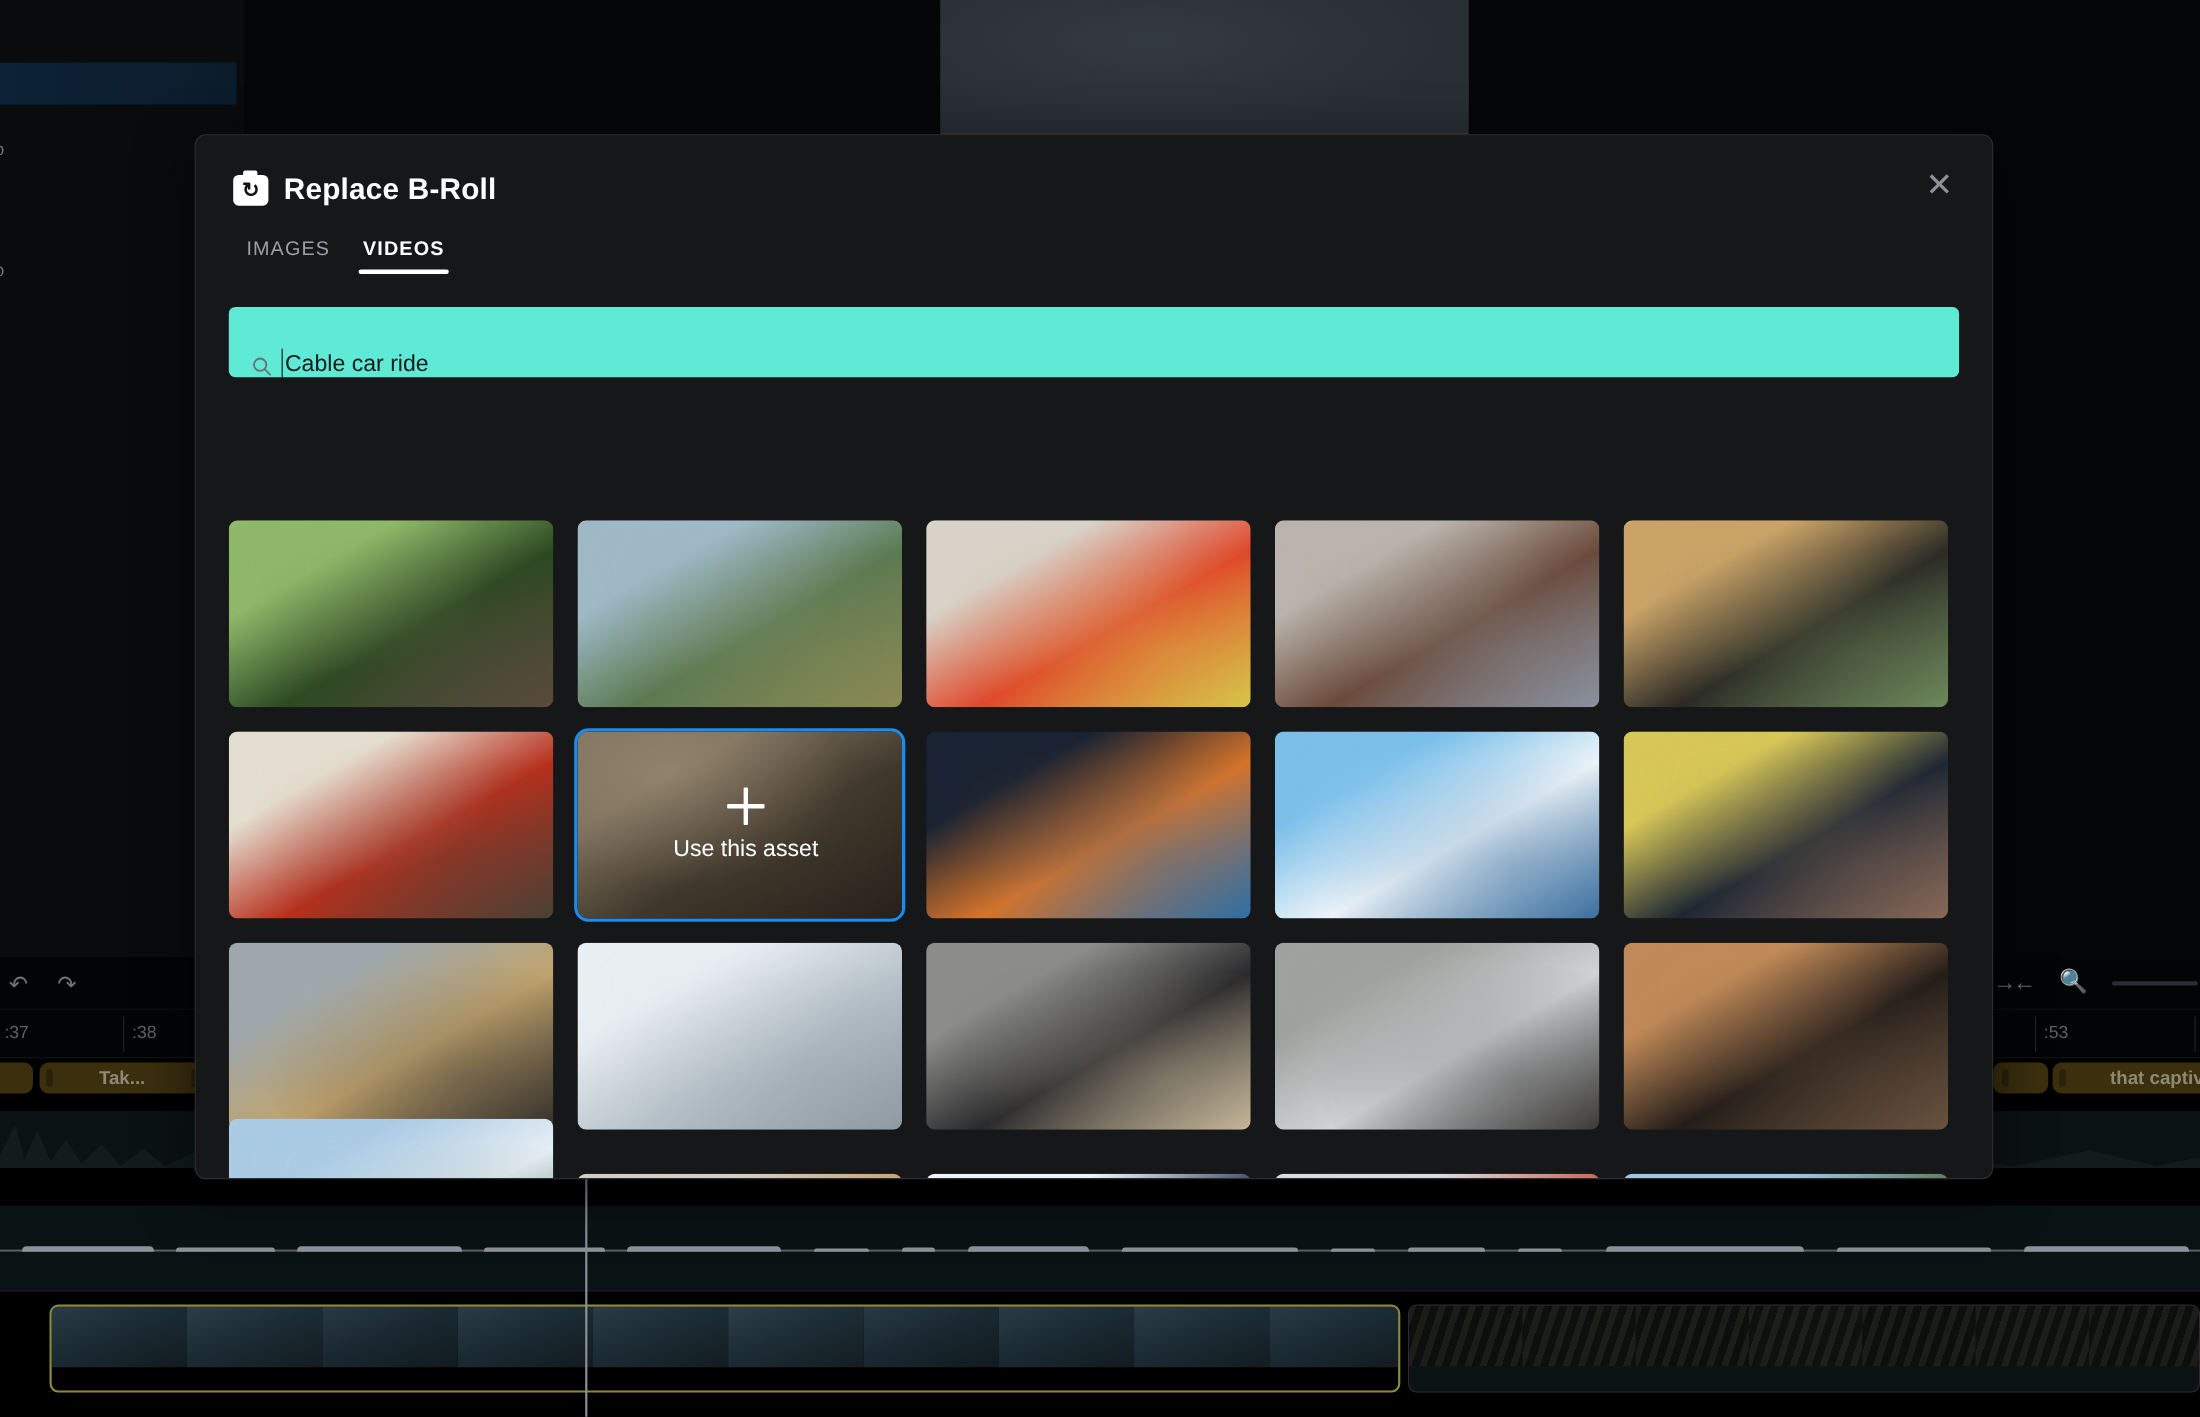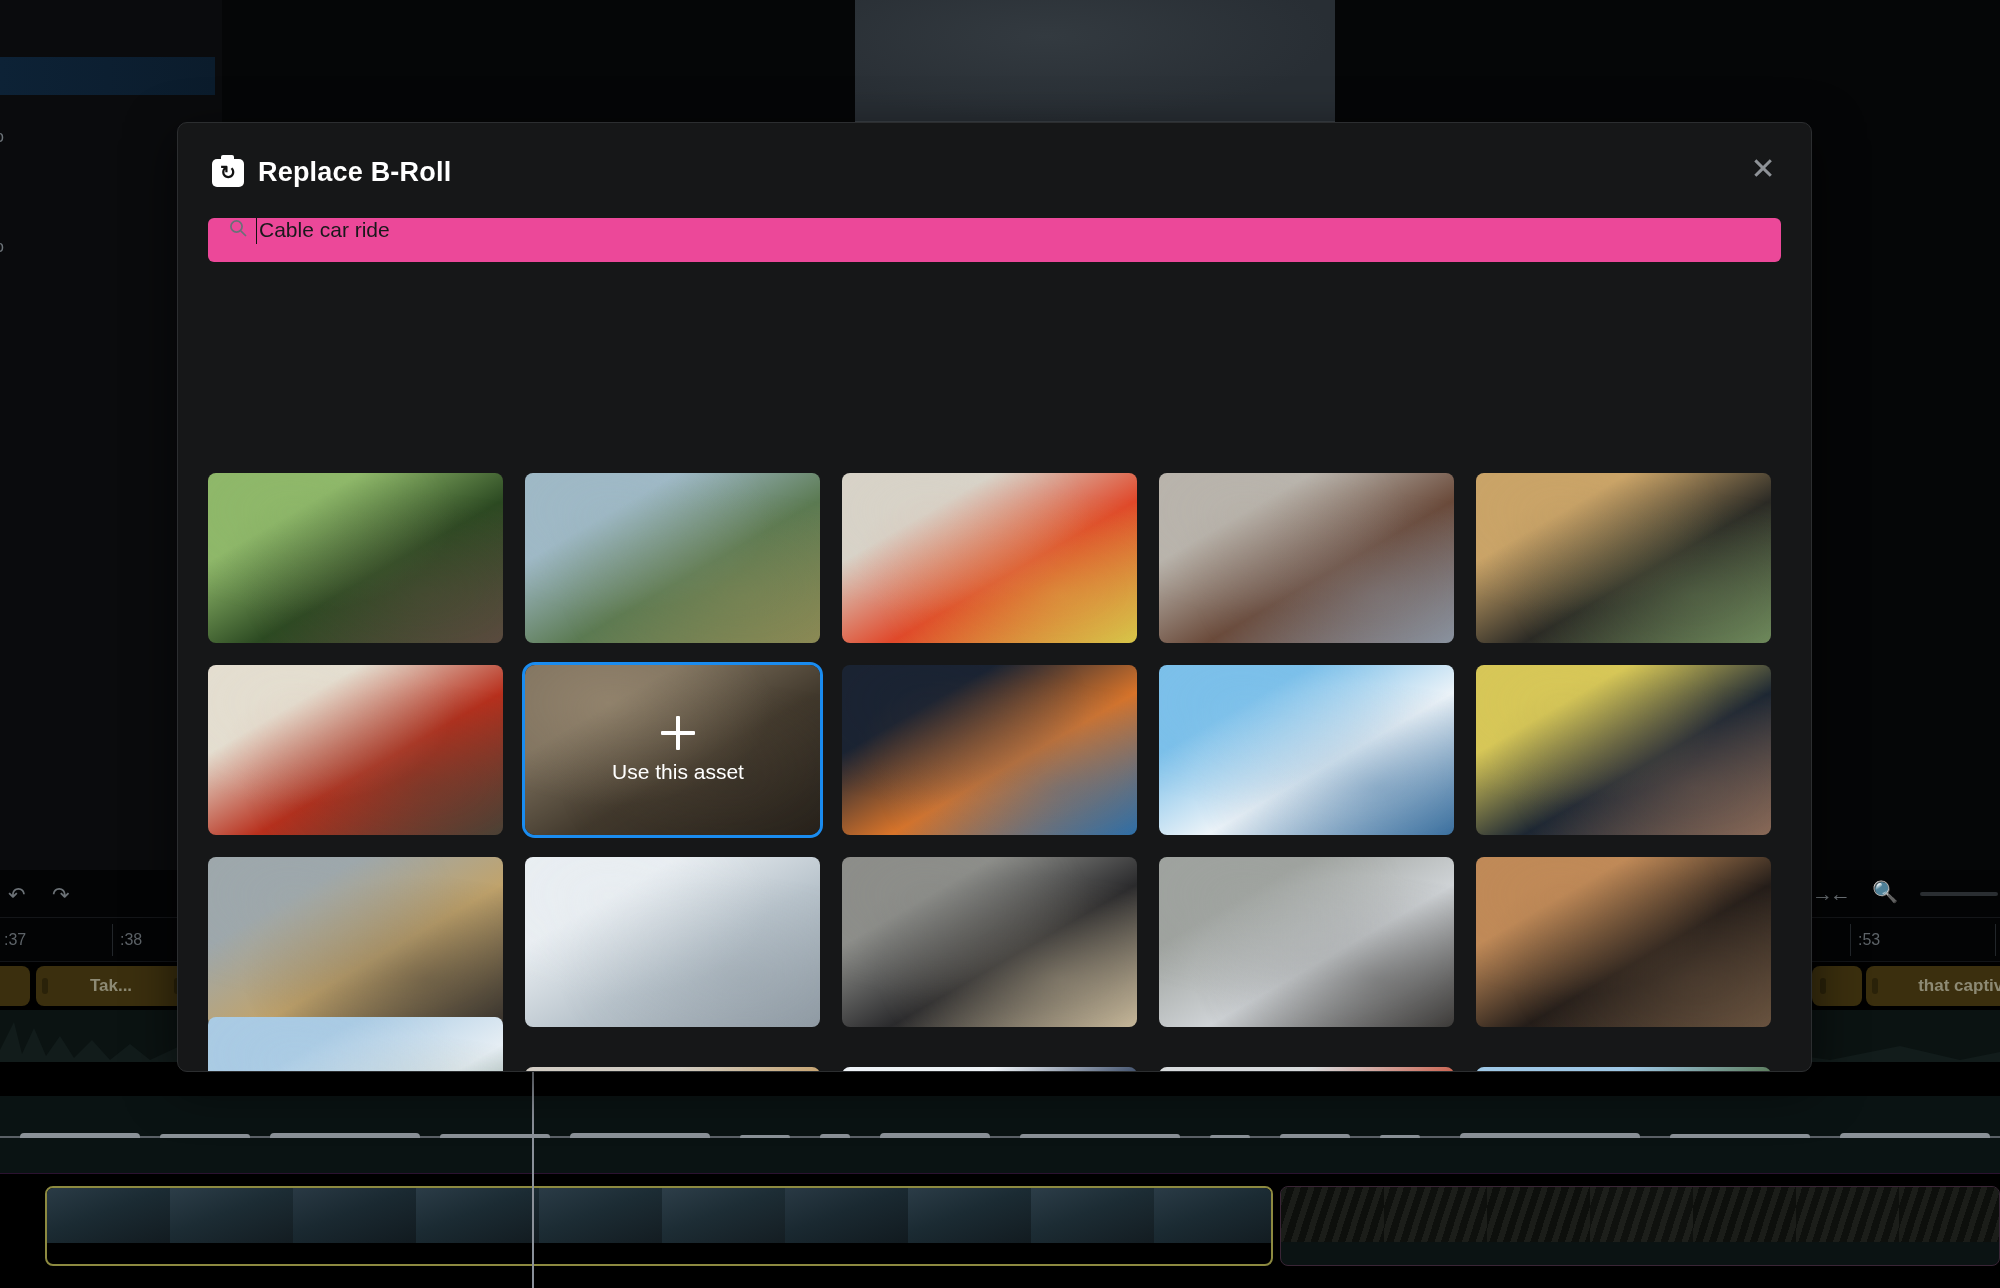--- a/index.html
+++ b/index.html
@@ -40,21 +40,21 @@
                 border-bottom:1px solid #141619; }
   .tl-ico { position:absolute; color:#6c7277; font-size:21px; }
   .tl-zoomtrack { position:absolute; top:22px; height:4px; background:#2a2e32; border-radius:2px; }
 
   .tl-ruler { position:absolute; left:0; right:0; top:48px; height:44px; background:#030405;
               border-bottom:1px solid #121417; }
   .tl-tick { position:absolute; top:6px; width:1px; height:32px; background:#22262a; }
   .tl-time { position:absolute; top:13px; color:#5d6368; font-size:16px; }
 
   .tl-trackA { position:absolute; left:0; right:0; top:92px; height:48px; }
-  .clip-cap { position:absolute; top:4px; height:40px; border-radius:8px;
+  .clip-cap { position:absolute; top:4px; height:28px; border-radius:8px;
               background:#3b2f0e; display:flex; align-items:center; justify-content:center;
               color:#8d8a74; font-size:17px; font-weight:bold; overflow:hidden; }
   .clip-cap .grip { position:absolute; width:6px; height:16px; border-radius:3px; background:#2a2209; }
 
   .tl-wave { position:absolute; left:0; right:0; top:140px; height:52px; background:#0b1312; }
   .tl-blackgap { position:absolute; left:0; right:0; top:192px; height:34px; background:#000; }
   .tl-audio { position:absolute; left:0; right:0; top:226px; height:78px; background:#0a1313;
               border-bottom:1px solid #2b1230; }
   .tl-audioline { position:absolute; left:0; right:0; top:36px; height:6px; }
 
@@ -87,22 +87,22 @@
              font-weight:300; line-height:1; }
 
   .m-tabs { display:flex; gap:30px; margin:28px 0 0 46px; }
   .m-tab { position:relative; color:#9aa0a5; font-size:18px; letter-spacing:1px; padding-bottom:12px;
            cursor:pointer; }
   .m-tab.active { color:#fff; font-weight:bold; }
   .m-tab.active::after { content:""; position:absolute; left:-4px; right:-4px; bottom:0; height:4px;
                          background:#fff; border-radius:2px; }
 
   .m-searchrow { display:flex; gap:14px; margin:30px 30px 0 30px; }
-  .m-searchbox { flex:1; position:relative; background:#ec4899; border-radius:6px; height:44px;
-                 display:flex; align-items:flex-start; }
+  .m-searchbox { flex:1; position:relative; background:#5eead4; border-radius:6px; height:64px;
+                 display:flex; align-items:flex-end; }
   .m-searchicon { margin:0 8px 0 20px; width:20px; height:20px; flex:0 0 auto; }
   .m-caret { width:1px; height:26px; background:#111; margin-right:2px; }
   .m-searchval { color:#18191b; font-size:21px; }
   .m-searchbtn { width:202px; height:56px; background:#0d82e0; border-radius:6px; color:#fff;
                  font-size:21px; display:flex; align-items:center; justify-content:center;
                  cursor:pointer; border:none; font-family:inherit; }
 
   .grid { position:absolute; left:30px; right:10px; top:350px; bottom:0; }
   .tile { position:absolute; border-radius:8px; overflow:hidden; cursor:pointer; }
   .tile .img { position:absolute; inset:0; }
@@ -245,20 +245,24 @@
   <div class="m-head">
     <div class="m-titlerow">
       <div class="logo">
         <div class="logo-g">↻</div>
       </div>
       <div class="m-title">Replace B-Roll</div>
     </div>
     <div class="m-close">✕</div>
   </div>
 
+  <div class="m-tabs">
+    <div class="m-tab">IMAGES</div>
+    <div class="m-tab active">VIDEOS</div>
+  </div>
 
   <div class="m-searchrow">
     <div class="m-searchbox">
       <svg class="m-searchicon" viewBox="0 0 20 20">
         <circle cx="8.5" cy="8.5" r="5.6" fill="none" stroke="#6a7078" stroke-width="1.7"></circle>
         <line x1="12.8" y1="12.8" x2="18" y2="18" stroke="#6a7078" stroke-width="1.7"></line>
       </svg>
       <div class="m-caret"></div>
       <div class="m-searchval">Cable car ride</div>
     </div>

